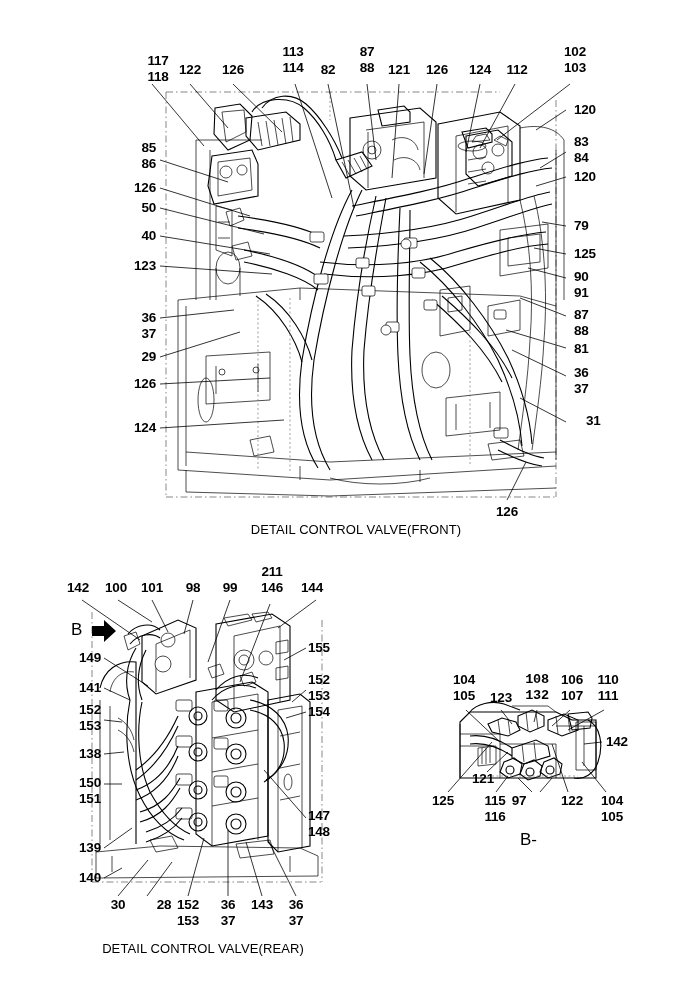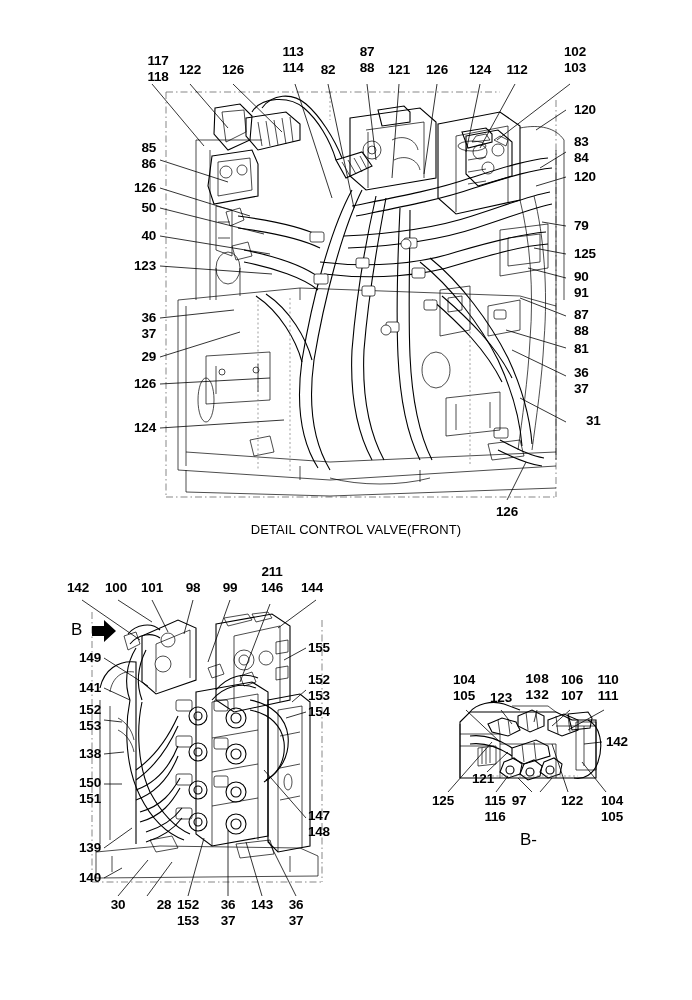--- a/index.html
+++ b/index.html
@@ -490,20 +490,21 @@
 
   <div class="callout" style="left:118px; top:898px;"><span>30</span></div>
   <div class="callout" style="left:147px; top:898px;margin-left:17px;"><span>28</span></div>
   <div class="callout" style="left:188px; top:898px;"><span>152</span><span class="ln2">153</span></div>
   <div class="callout" style="left:228px; top:898px;"><span>36</span><span class="ln2">37</span></div>
   <div class="callout" style="left:262px; top:898px;"><span>143</span></div>
   <div class="callout" style="left:296px; top:898px;"><span>36</span><span class="ln2">37</span></div>
 
   <div class="viewtag" style="left:71px; top:620px;">B</div>
 
+  <div class="caption" style="left:203px; top:941px;">DETAIL CONTROL VALVE(REAR)</div>
 
   <div class="callout" style="left:464px; top:673px;"><span>104</span><span class="ln2">105</span></div>
   <div class="callout" style="left:501px; top:691px;"><span>123</span></div>
   <div class="callout" style="left:537px; top:673px;font-family:Liberation Mono, monospace;"><span>108</span><span class="ln2">132</span></div>
   <div class="callout" style="left:572px; top:673px;"><span>106</span><span class="ln2">107</span></div>
   <div class="callout" style="left:608px; top:673px;"><span>110</span><span class="ln2">111</span></div>
 
   <div class="callout r" style="left:606px; top:735px;"><span>142</span></div>
 
   <div class="callout" style="left:483px; top:772px;"><span>121</span></div>

